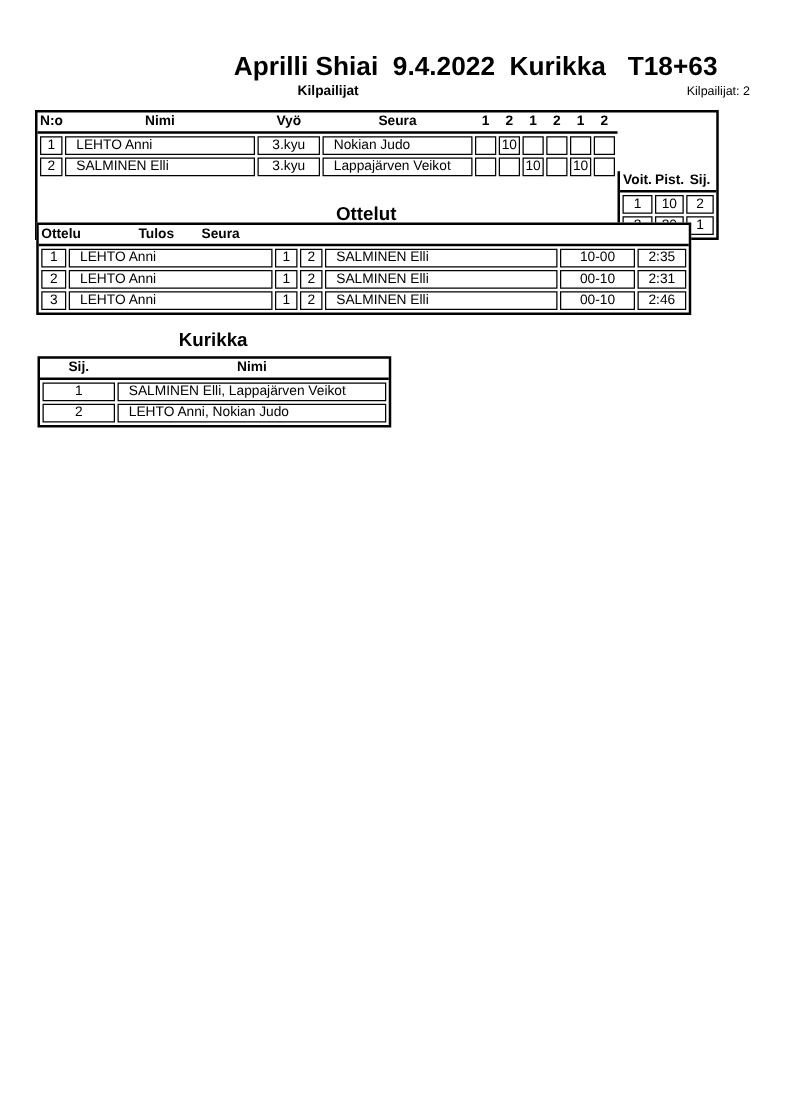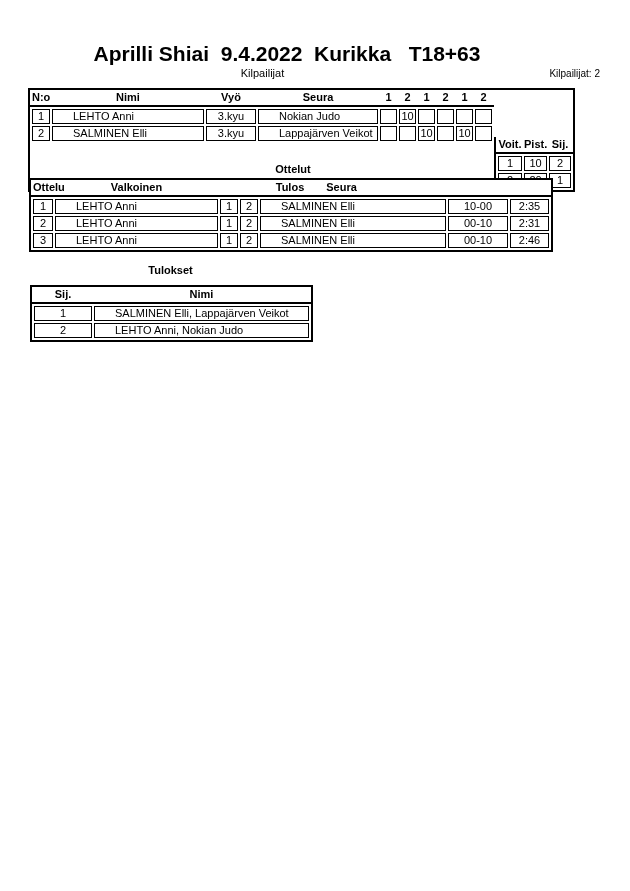--- a/index.html
+++ b/index.html
@@ -5,32 +5,32 @@
   html,body { margin:0; padding:0; background:#ffffff; }
   body {
     width:630px; height:891px;
     font-family:"Liberation Sans", sans-serif;
     color:#000;
   }
   .page { position:relative; width:630px; height:891px; background:#fff; overflow:hidden; }
 
   .title {
     position:absolute; top:42px; left:0; width:574px;
-    text-align:center; font-size:21px; font-weight:bold;
+    text-align:right; font-size:21px; font-weight:bold;
     white-space:pre; line-height:24px;
   }
   .subtitle {
     position:absolute; top:67px; left:0; width:525px;
-    text-align:center; font-size:11px; font-weight:normal;
+    text-align:center; font-size:11px; font-weight:bold;
   }
   .count {
     position:absolute; top:68px; left:430px; width:170px;
     text-align:right; font-size:10px;
   }
-  .sec-title { position:absolute; text-align:center; font-size:11px; font-weight:bold; }
+  .sec-title { position:absolute; text-align:center; font-size:15px; font-weight:bold; }
   .st-ottelut  { top:163px; left:29px; width:528px; }
   .st-tulokset { top:264px; left:30px; width:281px; }
 
   .tbl { position:absolute; border:2px solid #000; background:#fff; display:flex; }
   .t1 { left:28px; top:88px; }
   .t2 { left:29px; top:178px; }
   .t3 { left:30px; top:285px; }
 
   .sec { display:flex; flex-direction:column; }
   .sec-right { border-left:2px solid #000;margin-top:47px; }
@@ -44,21 +44,21 @@
     text-align:center; white-space:nowrap; flex:none;
   }
   .tbody { display:flex; flex-direction:column; gap:2px; padding:2px; }
   .trow { display:flex; gap:2px; }
   .cell {
     border:1px solid #000; height:15px; line-height:13px;
     font-size:11px; box-sizing:border-box; white-space:nowrap;
     flex:none;
   }
   .c { text-align:center; }
-  .l { text-align:left; padding-left:20px; }
+  .l { text-align:left; padding-left:8px; }
 
   
   .w-no{width:18px} .w-nimi{width:152px} .w-vyo{width:50px} .w-seura{width:120px}
   .w-s{width:17px} .w-voit{width:24px} .w-pist{width:23px} .w-sij{width:22px}
   
   .w-ott{width:20px} .w-valk{width:163px} .w-n{width:18px}
   .w-sin{width:186px} .w-tul{width:60px} .w-aika{width:39px}
   
   .w-sij3{width:58px} .w-nimi3{width:215px}
 </style>
@@ -132,21 +132,20 @@
       </div>
     </div>
   </div>
 
   <div class="sec-title st-ottelut">Ottelut</div>
 
   <div class="tbl t2">
     <div class="sec">
       <div class="hdr">
         <div class="hcell w-ott">Ottelu</div>
-        <div class="hcell w-valk">Valkoinen</div>
         <div class="hcell w-n"></div>
         <div class="hcell w-n"></div>
         <div class="hcell w-tul">Tulos</div>
         <div class="hcell w-aika">Seura</div>
       </div>
       <div class="tbody">
         <div class="trow">
           <div class="cell c w-ott">1</div>
           <div class="cell l w-valk">LEHTO Anni</div>
           <div class="cell c w-n">1</div>
@@ -170,21 +169,21 @@
           <div class="cell c w-n">1</div>
           <div class="cell c w-n">2</div>
           <div class="cell l w-sin">SALMINEN Elli</div>
           <div class="cell c w-tul">00-10</div>
           <div class="cell c w-aika">2:46</div>
         </div>
       </div>
     </div>
   </div>
 
-  <div class="sec-title st-tulokset">Tulokset</div>
+  <div class="sec-title st-tulokset">Kurikka</div>
 
   <div class="tbl t3">
     <div class="sec">
       <div class="hdr">
         <div class="hcell w-sij3">Sij.</div>
         <div class="hcell w-nimi3">Nimi</div>
       </div>
       <div class="tbody">
         <div class="trow">
           <div class="cell c w-sij3">1</div>

